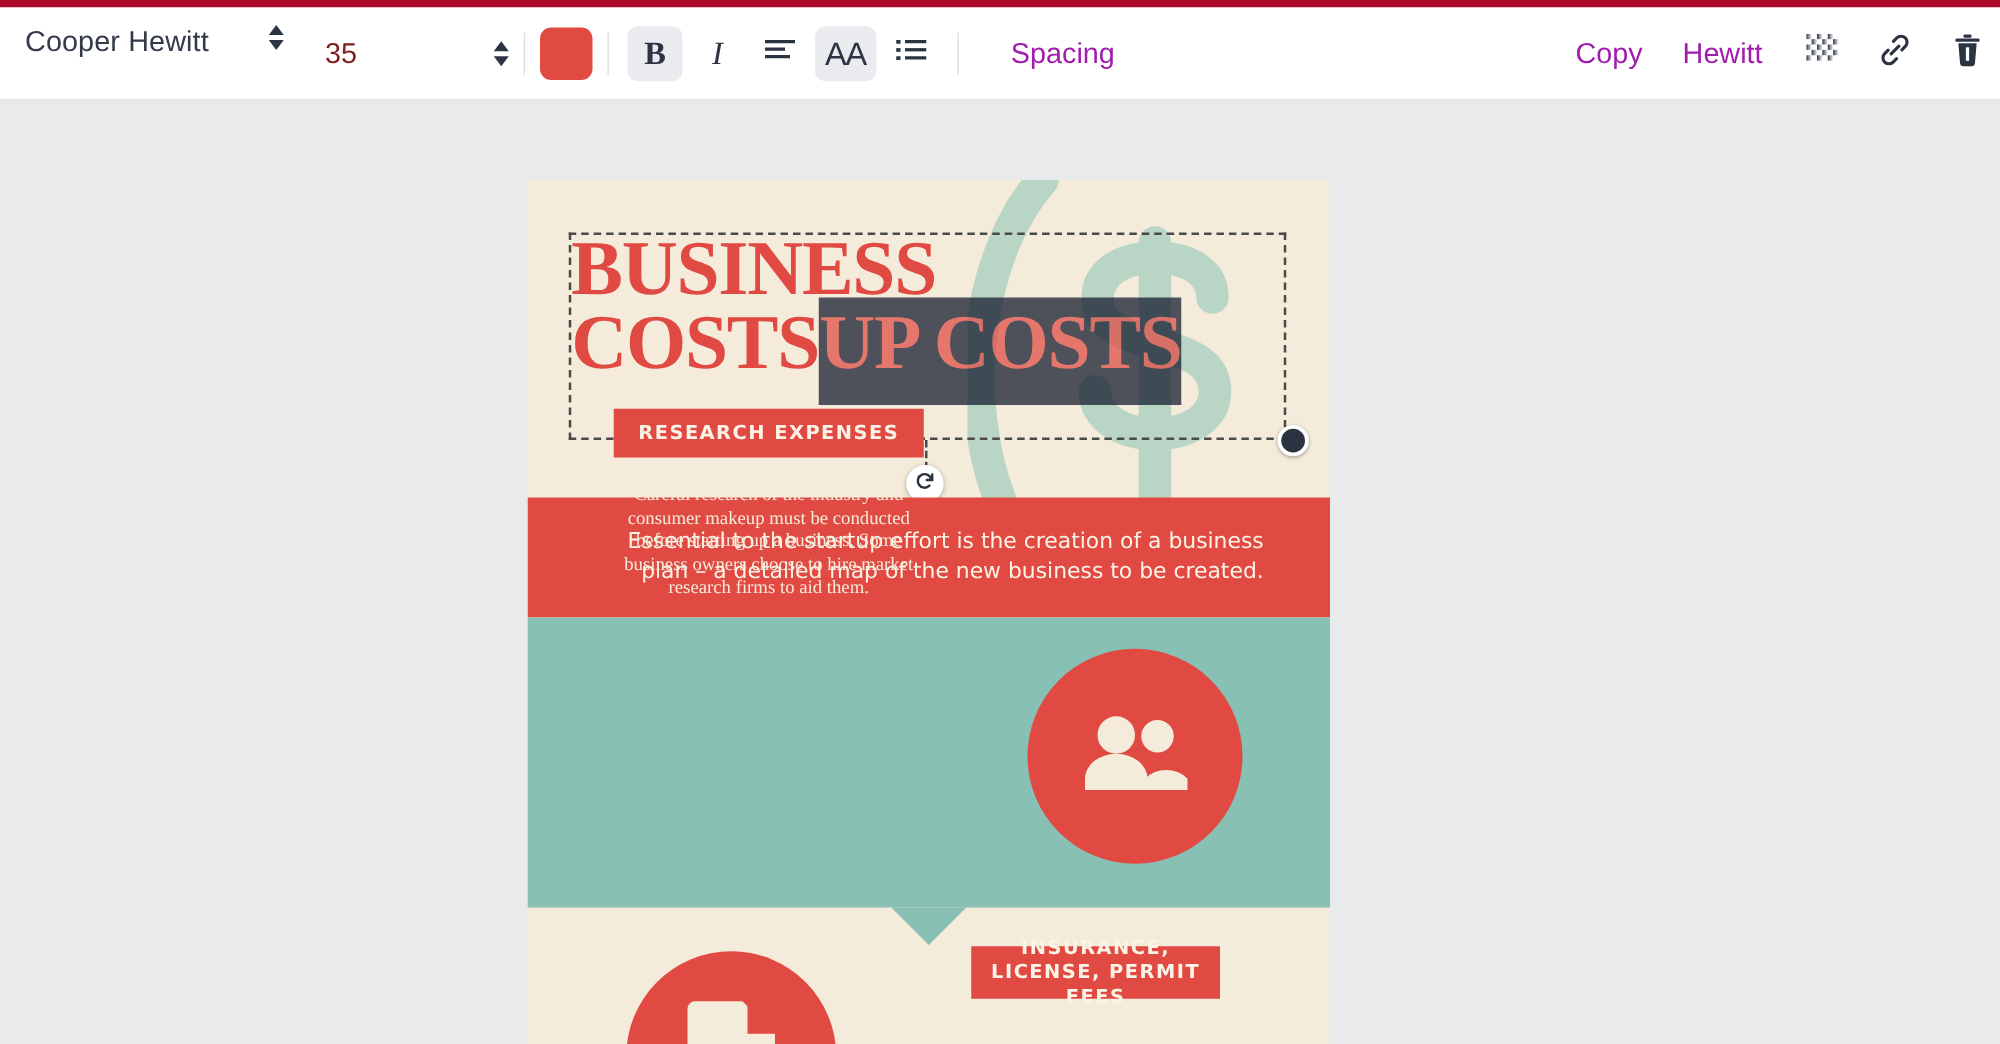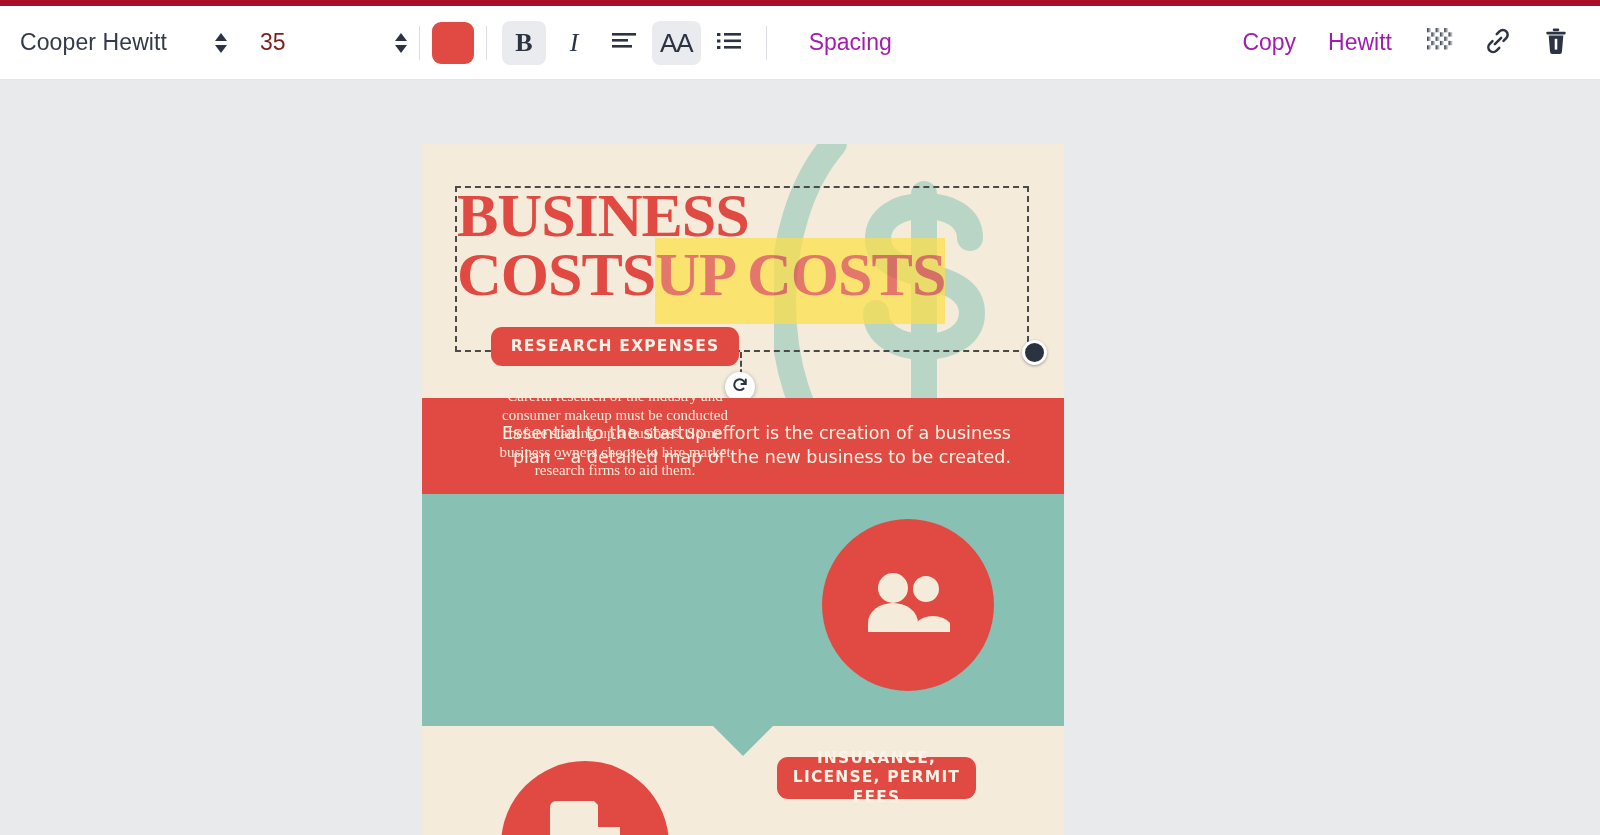--- a/index.html
+++ b/index.html
@@ -19,24 +19,24 @@
 
   
   .toolbar {
     position: absolute; top: 6px; left: 0;
     width: 1600px; height: 74px;
     background: #ffffff;
     border-bottom: 1px solid #e3e5e8;
     display: flex; align-items: center;
   }
   .tb-left  { display: flex; align-items: center; padding-left: 14px; }
-  .tb-right { display: flex; align-items: flex-start; margin-left: auto; padding-right: 18px; }
+  .tb-right { display: flex; align-items: flex-start; margin-left: auto; }
 
   .font-select {
-    display: flex; align-items: center;
+    display: flex; align-items: flex-start;
     width: 218px; height: 46px;
     padding: 0 6px 0 6px;
     cursor: pointer;
     gap: 48px;
   }
   .font-name {
     font-size: 23px; color: #333b49; letter-spacing: .1px;
     white-space: nowrap;
   }
   .size-select {
@@ -104,21 +104,21 @@
   .hero { position: absolute; left: 0; top: 0; width: 642px; height: 254px; }
   .hero-title {
     position: absolute; left: 35px; top: 42px;
     width: 580px;
     font-family: Liberation Serif, serif;
     font-weight: 700; font-size: 62px; line-height: 0.95;
     color: #e04a43; letter-spacing: -1px;
   }
   .hero-line2 { position: relative; }
   .sel-hl {
-    background: #fde047; opacity: .72;
+    background: #0f172a; opacity: .72;
     padding: 2px 0 16px 0;
     box-decoration-break: clone; -webkit-box-decoration-break: clone;
   }
 
   
   .sel-frame {
     position: absolute; left: 33px; top: 42px;
     width: 574px; height: 166px;
     border: 2px dashed #4a4a4a;
     pointer-events: none;
@@ -168,21 +168,21 @@
     border-left: 30px solid transparent;
     border-right: 30px solid transparent;
     border-top: 30px solid #89c0b4;
   }
   .pill {
     position: absolute;
     background: #e04a43; color: #fbf3e6;
     font-family: "DejaVu Sans", sans-serif;
     font-weight: 700; font-size: 15.5px; letter-spacing: 1.2px;
     display: flex; align-items: center; justify-content: center;
-    text-align: center; line-height: 1.25; border-radius: 11px;
+    text-align: center; line-height: 1.25;
   }
   .pill-research { left: 69px; top: 183px; width: 248px; height: 39px; }
   .pill-insurance { left: 355px; top: 613px; width: 199px; height: 42px; }
 
   .body-copy {
     position: absolute; left: 65px; top: 243px; width: 256px;
     text-align: center;
     font-family: Liberation Serif, serif;
     font-size: 15px; line-height: 1.24; color: #f4ebda;
   }

